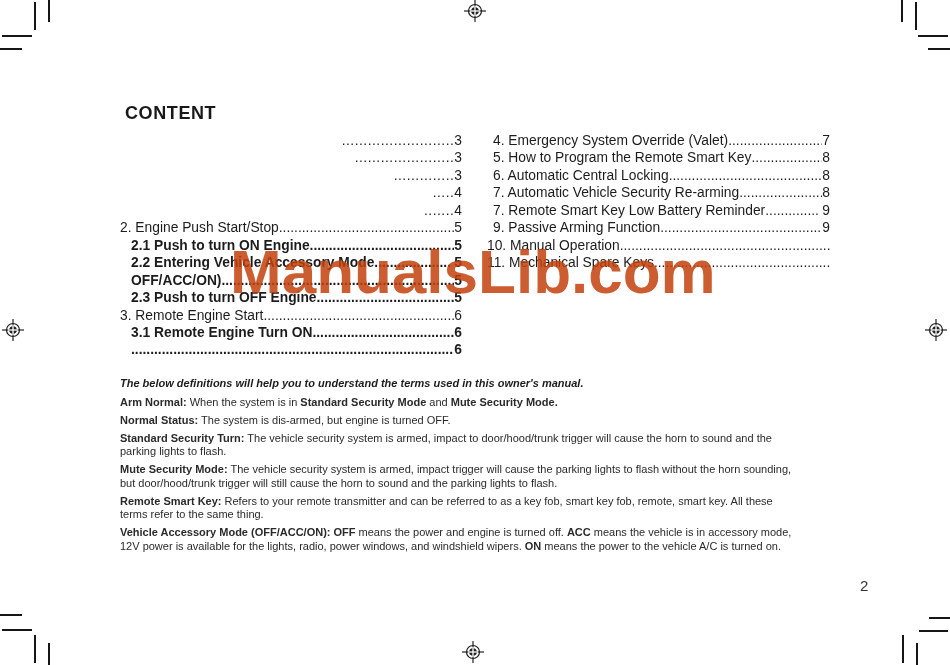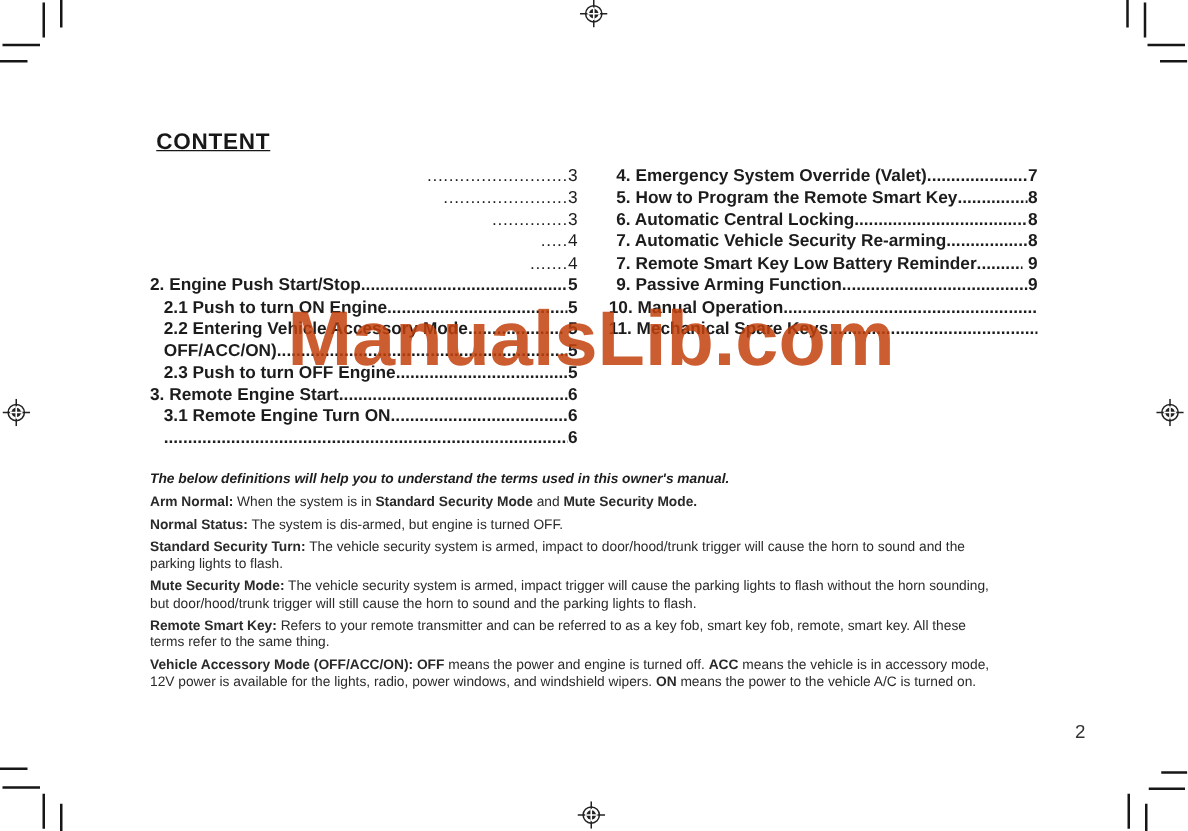--- a/index.html
+++ b/index.html
@@ -33,28 +33,28 @@
   .br-v2{left:916px;top:643px;height:22px;}
   
   .regmark{position:absolute;width:22px;height:22px;}
   .reg-top{left:464px;top:0;}
   .reg-bottom{left:462px;top:641px;}
   .reg-left{left:2px;top:319px;}
   .reg-right{left:925px;top:319px;}
   
   .content-title{
     position:absolute;left:125px;top:103px;
-    font-size:18px;font-weight:bold;letter-spacing:0.6px;color:#181818;text-decoration:underline;
+    font-size:18px;font-weight:bold;letter-spacing:0.6px;color:#181818;
   }
   
   .toc{position:absolute;top:132px;font-size:13.8px;line-height:17.45px;color:#1c1c1c;}
   .toc-left{left:120px;width:342px;}
   .toc-right{left:487px;width:343px;}
   .toc-line{display:flex;align-items:baseline;white-space:nowrap;}
-  .toc-line.bold{font-weight:bold;text-align:center;}
+  .toc-line.bold{font-weight:normal;text-align:center;}
   .toc-left .toc-line.indent{padding-left:11px;font-weight:bold;}
   .toc-right .toc-line.indent{padding-left:6px;}
   .toc-line.right{justify-content:flex-end;}
   .toc-line .label{white-space:pre;}
   .toc-line .leader{flex:1;overflow:hidden;}
   .toc-line .leader::after{
     content:"....................................................................................................................................";
   }
   .toc-line .dots-fixed{letter-spacing:0.5px;}
   .toc-line .pagenum{white-space:pre;}

